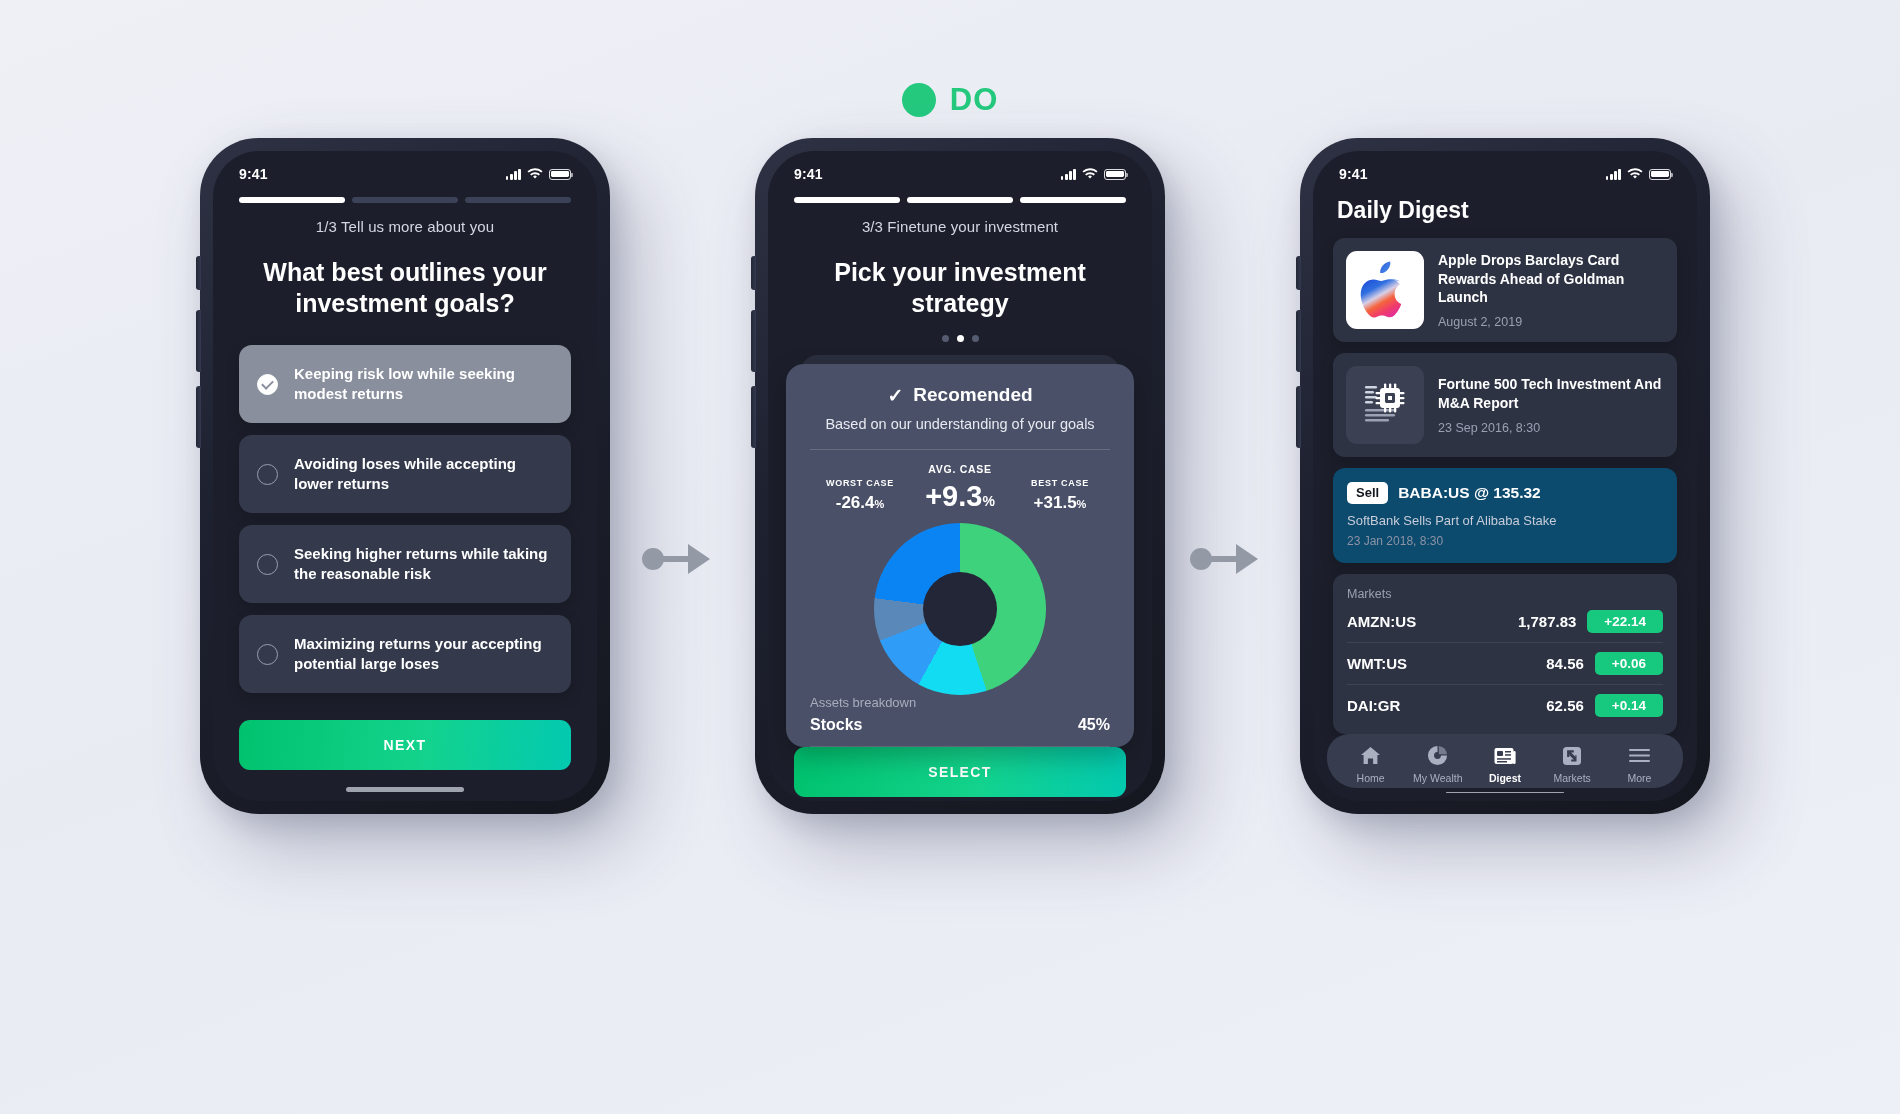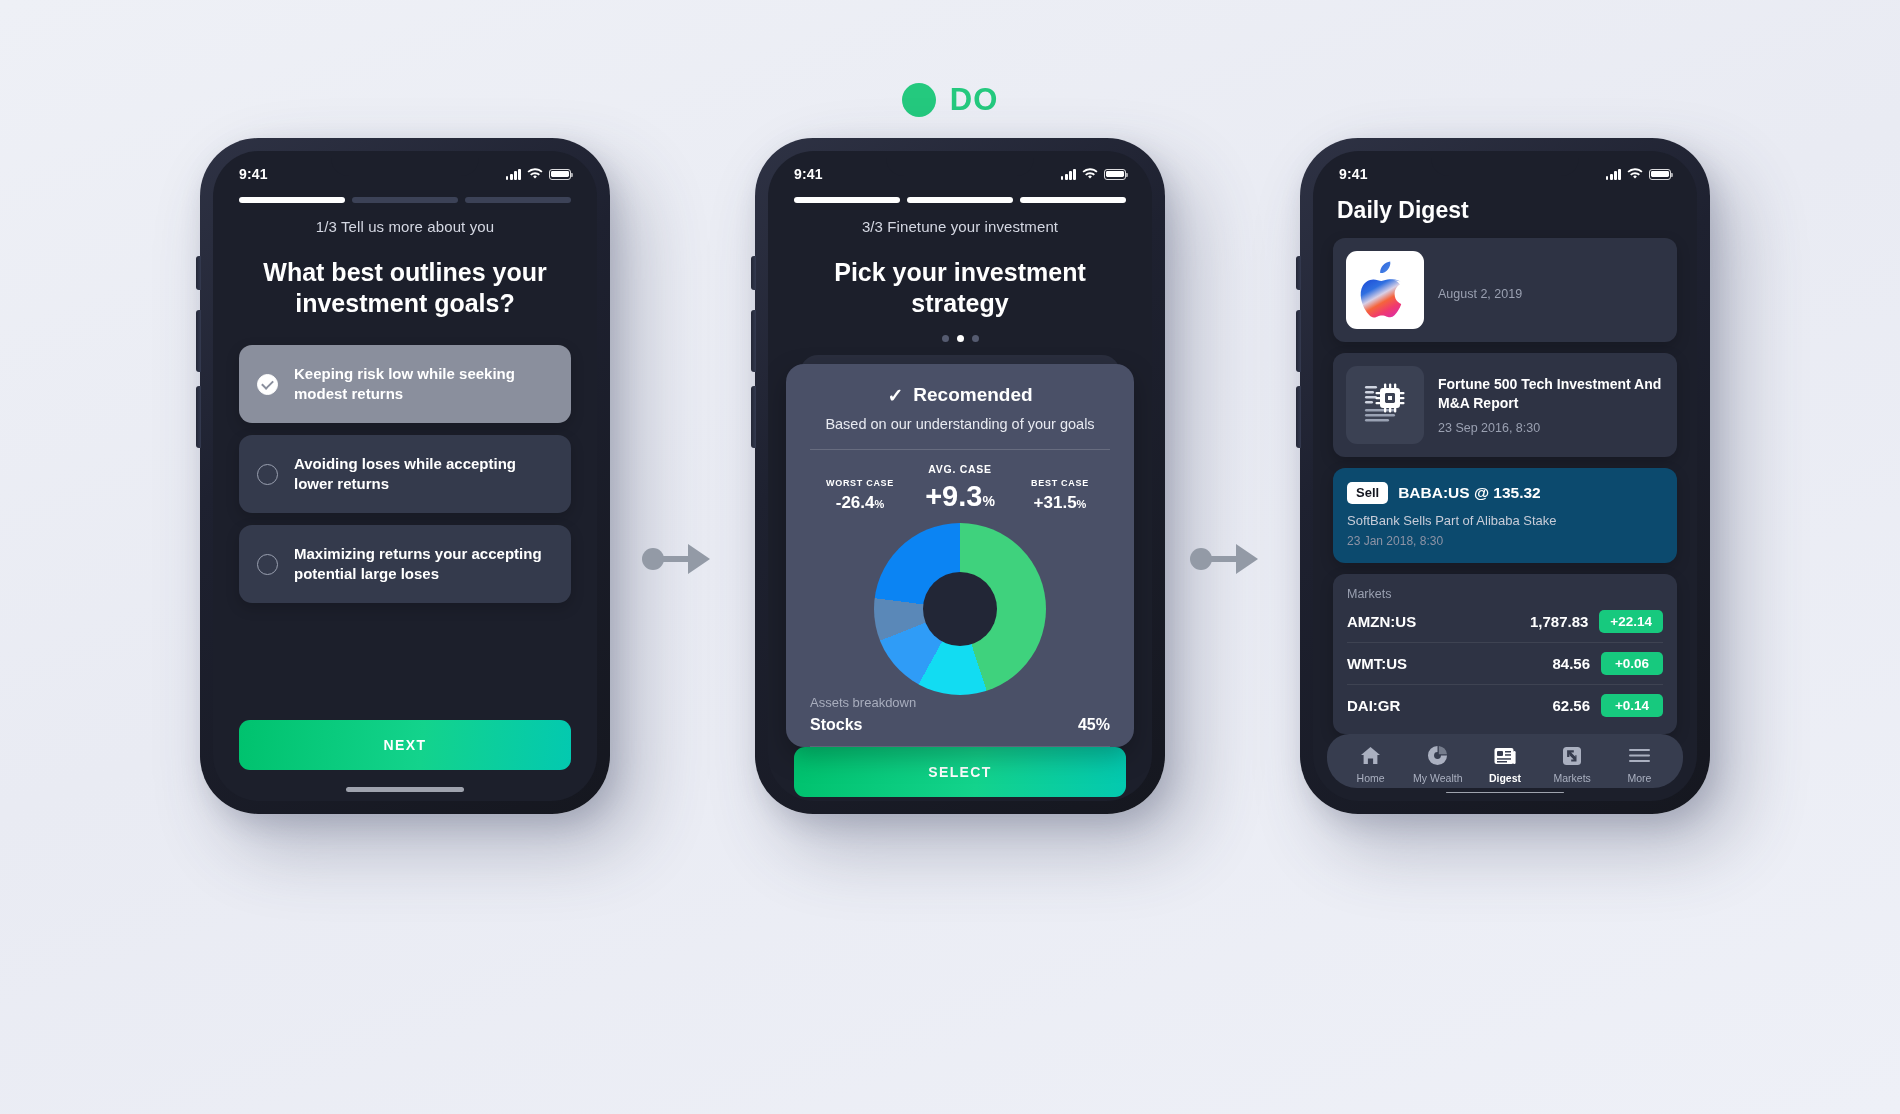--- a/index.html
+++ b/index.html
@@ -227,21 +227,21 @@
   .markets-h { color: #9aa0b1; font-size: 12.5px; }
   .mrow {
     display: flex; align-items: center; justify-content: flex-end; gap: 11px;
     padding: 9px 0 9px 0; border-bottom: 1px solid rgba(255,255,255,.08);
   }
   .mrow:last-child { border-bottom: 0; }
   .msym { color: #fff; font-size: 15px; font-weight: bold; margin-right: auto; }
   .mprice { color: #fff; font-size: 15px; font-weight: bold; }
   .mchg {
     background: #17c97e; color: #fff; font-size: 13.5px; font-weight: bold;
-    border-radius: 5px; padding: 4px 11px; min-width: 62px; text-align: center;
+    border-radius: 5px; padding: 4px 17px; min-width: 62px; text-align: center;
   }
 
   .tabbar {
     margin: auto 14px 0 14px; background: #373d4f;
     border-radius: 22px 22px 30px 30px;
     padding: 11px 10px 4px 10px;
     display: flex; align-items: flex-start; justify-content: space-between;
   }
   .tab { flex: 1; text-align: center; cursor: pointer; }
   .tab .ti { height: 22px; display: flex; align-items: center; justify-content: center; }
@@ -306,20 +306,24 @@
       <div class="q-title">What best outlines your investment goals?</div>
 
       <div class="options">
         <div class="opt sel">
           <span class="radio checked"></span>
           <span class="opt-text">Keeping risk low while seeking modest returns</span>
         </div>
         <div class="opt">
           <span class="radio"></span>
           <span class="opt-text">Avoiding loses while accepting lower returns</span>
+        </div>
+        <div class="opt">
+          <span class="radio"></span>
+          <span class="opt-text">Seeking higher returns while taking the reasonable risk</span>
         </div>
         <div class="opt">
           <span class="radio"></span>
           <span class="opt-text">Maximizing returns your accepting potential large loses</span>
         </div>
       </div>
 
       <div class="cta-wrap">
         <button class="cta">NEXT</button>
       </div>
@@ -472,20 +476,21 @@
                 <linearGradient id="apl" x1="0" y1="0" x2="1" y2="1">
                   <stop offset="0" stop-color="#2a63dc"></stop>
                   <stop offset="1" stop-color="#4f8ae8"></stop>
                 </linearGradient>
               </defs>
               <path d="M33.2 2.5c-2.6.2-5.6 1.8-7.4 4-1.6 1.9-3 4.8-2.6 7.6 2.9.2 5.9-1.5 7.7-3.7 1.7-2.1 2.9-4.9 2.3-7.9z" fill="url(#apl)"></path>
               <path d="M43.6 22.6c-3.9-2.4-8.3-2.3-11-2.3-2.9 0-6 1.6-8.1 1.6-2.2 0-5.3-1.6-8.3-1.5-4.3.1-8.2 2.5-10.4 6.3-4.4 7.7-1.1 19.1 3.2 25.3 2.1 3.1 4.6 6.5 7.9 6.4 3.1-.1 4.3-2 8.1-2 3.8 0 4.9 2 8.2 1.9 3.4-.1 5.5-3.1 7.6-6.2 2.4-3.6 3.4-7 3.4-7.2-.1-.1-6.6-2.5-6.6-10 0-6.3 5.1-9.3 5.3-9.4-2.9-4.3-7.4-4.8-8.9-4.9z" fill="url(#apg)"></path>
             </svg>
           </div>
           <div class="news-body">
+            <div class="news-h">Apple Drops Barclays Card Rewards Ahead of Goldman Launch</div>
             <div class="news-d">August 2, 2019</div>
           </div>
         </div>
 
         <div class="news">
           <div class="thumb dark">
             <svg width="58" height="58" viewBox="0 0 58 58">
               <g fill="#cfd4e0">
                 <rect x="9" y="10" width="12" height="2.4" rx="1.2"></rect>
                 <rect x="9" y="15" width="9" height="2.4" rx="1.2"></rect>

